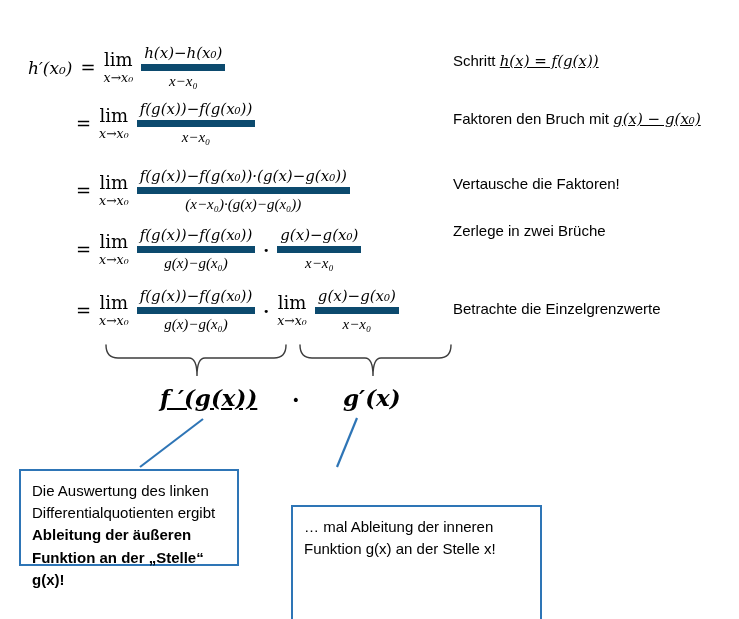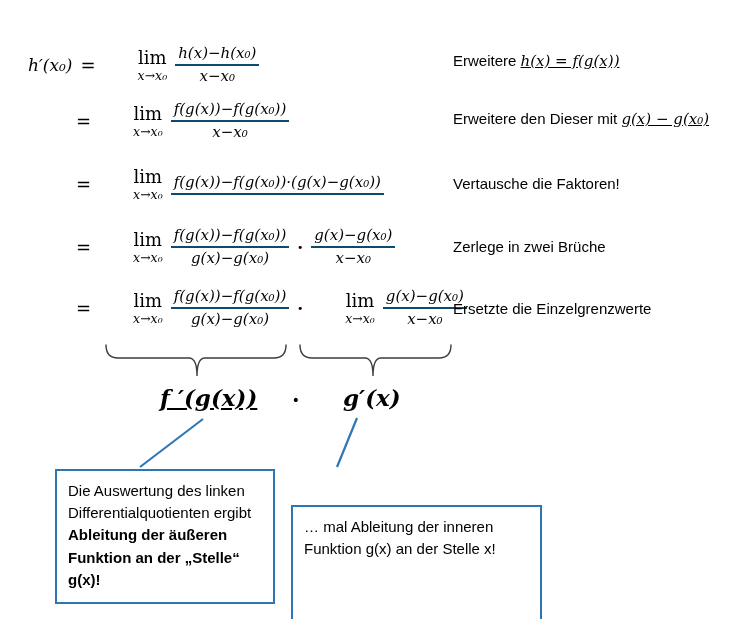--- a/index.html
+++ b/index.html
@@ -7,26 +7,26 @@
     width:739px;height:619px;position:relative;background:#ffffff;
     font-family:"Liberation Sans",sans-serif;color:#000;overflow:hidden;
   }
   
   .eq-row{
     position:absolute;display:flex;align-items:center;gap:8px;
     font-family:"DejaVu Serif",serif;white-space:nowrap;
   }
   .lhs{font-style:italic;font-size:17px;}
   .eqsign{font-size:18px;}
-  .limblk{display:inline-block;text-align:center;vertical-align:middle;margin-left:34px;}
+  .limblk{display:inline-block;text-align:center;vertical-align:middle;}
   .limword{display:block;font-size:18px;line-height:1;font-style:normal;}
   .limunder{display:block;font-size:12.5px;line-height:1;font-style:italic;margin-top:3px;}
   .frac{display:inline-block;text-align:center;vertical-align:middle;font-style:italic;font-size:15px;}
-  .num{display:block;border-bottom:2px solid #0c4a6e;padding:0 3px 2px;line-height:1.15;}
-  .den{display:block;padding-top:2px;line-height:1.15;}
+  .num{display:block;border-bottom:7px solid #0c4a6e;padding:0 3px 2px;line-height:1.15;}
+  .den{display:block;padding-top:2px;line-height:1.15;font-family:Liberation Serif, serif;}
   .muldot{font-size:17px;font-weight:bold;}
   
   .note{position:absolute;left:453px;font-size:15px;white-space:nowrap;}
   .note-math{font-family:"DejaVu Serif",serif;font-style:italic;text-decoration:underline;}
   
   .brace{position:absolute;}
   .result-term{
     position:absolute;font-family:"DejaVu Serif",serif;
     font-style:italic;font-weight:bold;font-size:23px;white-space:nowrap;
   }
@@ -50,46 +50,47 @@
   <span class="limblk">
     <span class="limword">lim</span>
     <span class="limunder">x→x₀</span>
   </span>
   <span class="frac">
     <span class="num">h(x)−h(x₀)</span>
     <span class="den">x−x₀</span>
   </span>
 </div>
 <div class="note" style="top:52px;">
-  <span>Erweitere </span><span class="note-math">h(x) = f(g(x))</span>
+  <span>Schritt </span><span class="note-math">h(x) = f(g(x))</span>
 </div>
 
 <div class="eq-row" style="left:76px;top:101px;">
   <span class="eqsign">=</span>
   <span class="limblk">
     <span class="limword">lim</span>
     <span class="limunder">x→x₀</span>
   </span>
   <span class="frac">
     <span class="num">f(g(x))−f(g(x₀))</span>
     <span class="den">x−x₀</span>
   </span>
 </div>
 <div class="note" style="top:110px;">
-  <span>Erweitere den Dieser mit </span><span class="note-math">g(x) − g(x₀)</span>
+  <span>Faktoren den Bruch mit </span><span class="note-math">g(x) − g(x₀)</span>
 </div>
 
 <div class="eq-row" style="left:76px;top:168px;">
   <span class="eqsign">=</span>
   <span class="limblk">
     <span class="limword">lim</span>
     <span class="limunder">x→x₀</span>
   </span>
   <span class="frac">
     <span class="num">f(g(x))−f(g(x₀))·(g(x)−g(x₀))</span>
+    <span class="den">(x−x₀)·(g(x)−g(x₀))</span>
   </span>
 </div>
 <div class="note" style="top:175px;">
   <span>Vertausche die Faktoren!</span><span class="note-math"></span>
 </div>
 
 <div class="eq-row" style="left:76px;top:227px;">
   <span class="eqsign">=</span>
   <span class="limblk">
     <span class="limword">lim</span>
@@ -98,21 +99,21 @@
   <span class="frac">
     <span class="num">f(g(x))−f(g(x₀))</span>
     <span class="den">g(x)−g(x₀)</span>
   </span>
   <span class="muldot">·</span>
   <span class="frac">
     <span class="num">g(x)−g(x₀)</span>
     <span class="den">x−x₀</span>
   </span>
 </div>
-<div class="note" style="top:238px;text-align:center;">
+<div class="note" style="top:222px;text-align:center;">
   <span>Zerlege in zwei Brüche</span><span class="note-math"></span>
 </div>
 
 <div class="eq-row" style="left:76px;top:288px;">
   <span class="eqsign">=</span>
   <span class="limblk">
     <span class="limword">lim</span>
     <span class="limunder">x→x₀</span>
   </span>
   <span class="frac">
@@ -123,38 +124,38 @@
   <span class="limblk">
     <span class="limword">lim</span>
     <span class="limunder">x→x₀</span>
   </span>
   <span class="frac">
     <span class="num">g(x)−g(x₀)</span>
     <span class="den">x−x₀</span>
   </span>
 </div>
 <div class="note" style="top:300px;">
-  <span>Ersetzte die Einzelgrenzwerte</span><span class="note-math"></span>
+  <span>Betrachte die Einzelgrenzwerte</span><span class="note-math"></span>
 </div>
 
 <svg class="brace" style="left:105px;top:342px;" width="182" height="38" viewBox="0 0 182 38">
   <path d="M1,3 Q1,16 13,16 L84,16 Q92,16 92,34 Q92,16 100,16 L169,16 Q181,16 181,3" fill="none" stroke="#3d3d3d" stroke-width="1.4" stroke-linecap="round"></path>
 </svg>
 <svg class="brace" style="left:299px;top:342px;" width="153" height="38" viewBox="0 0 153 38">
   <path d="M1,3 Q1,16 13,16 L66,16 Q74,16 74,34 Q74,16 82,16 L140,16 Q152,16 152,3" fill="none" stroke="#3d3d3d" stroke-width="1.4" stroke-linecap="round"></path>
 </svg>
 
 <span class="result-term" style="left:160px;top:384px;text-decoration:underline;">f ′(g(x))</span>
 <span class="result-dot" style="left:292px;top:387px;">·</span>
 <span class="result-term" style="left:343px;top:384px;">g′(x)</span>
 
 <svg class="connectors" width="739" height="60" viewBox="0 0 739 60">
   <line x1="203" y1="7" x2="140" y2="55" stroke="#2E75B6" stroke-width="2.2"></line>
   <line x1="357" y1="6" x2="337" y2="55" stroke="#2E75B6" stroke-width="2.2"></line>
 </svg>
 
-<div class="callout" style="left:19px;top:469px;width:220px;height:135px;margin-left:36px;">
+<div class="callout" style="left:19px;top:469px;width:220px;height:97px;">
   <p><span>Die Auswertung des linken Differentialquotienten ergibt </span><span class="b">Ableitung der äußeren Funktion an der „Stelle“ g(x)!</span></p>
 </div>
 
 <div class="callout" style="left:291px;top:469px;width:251px;height:122px;margin-top:36px;">
   <p>… mal Ableitung der inneren Funktion g(x) an der Stelle x!</p>
 </div>
 
 </body></html>

